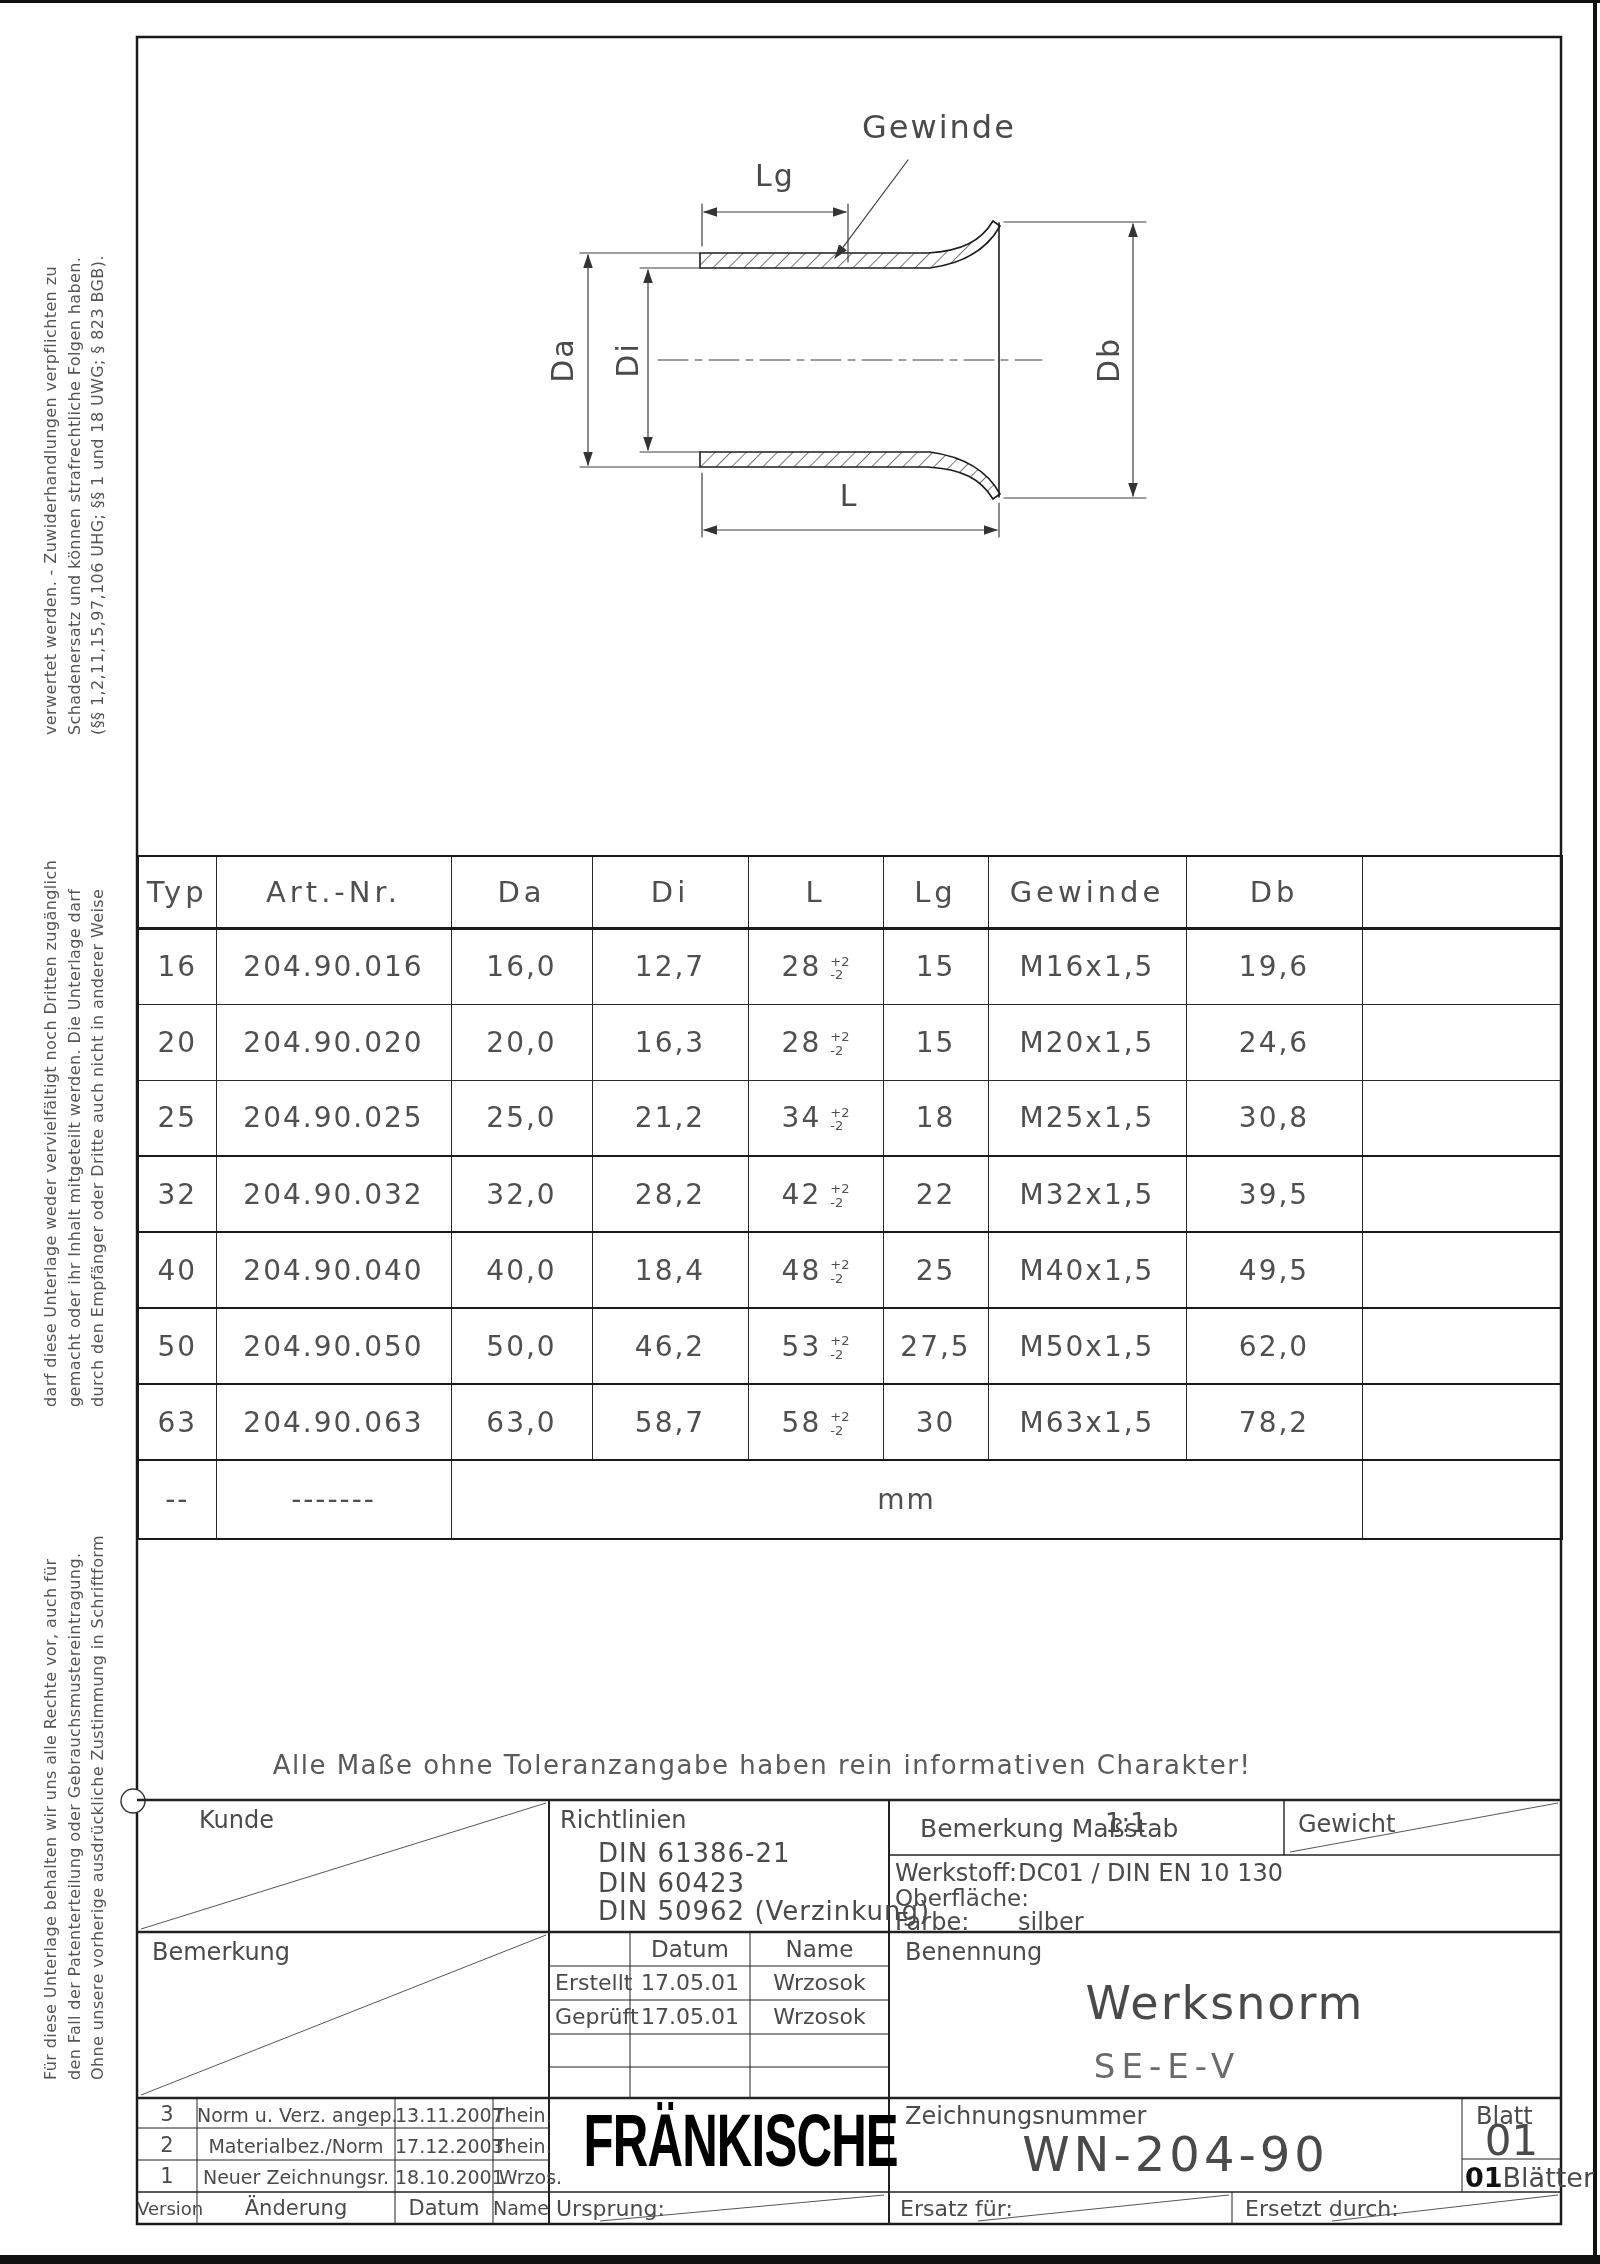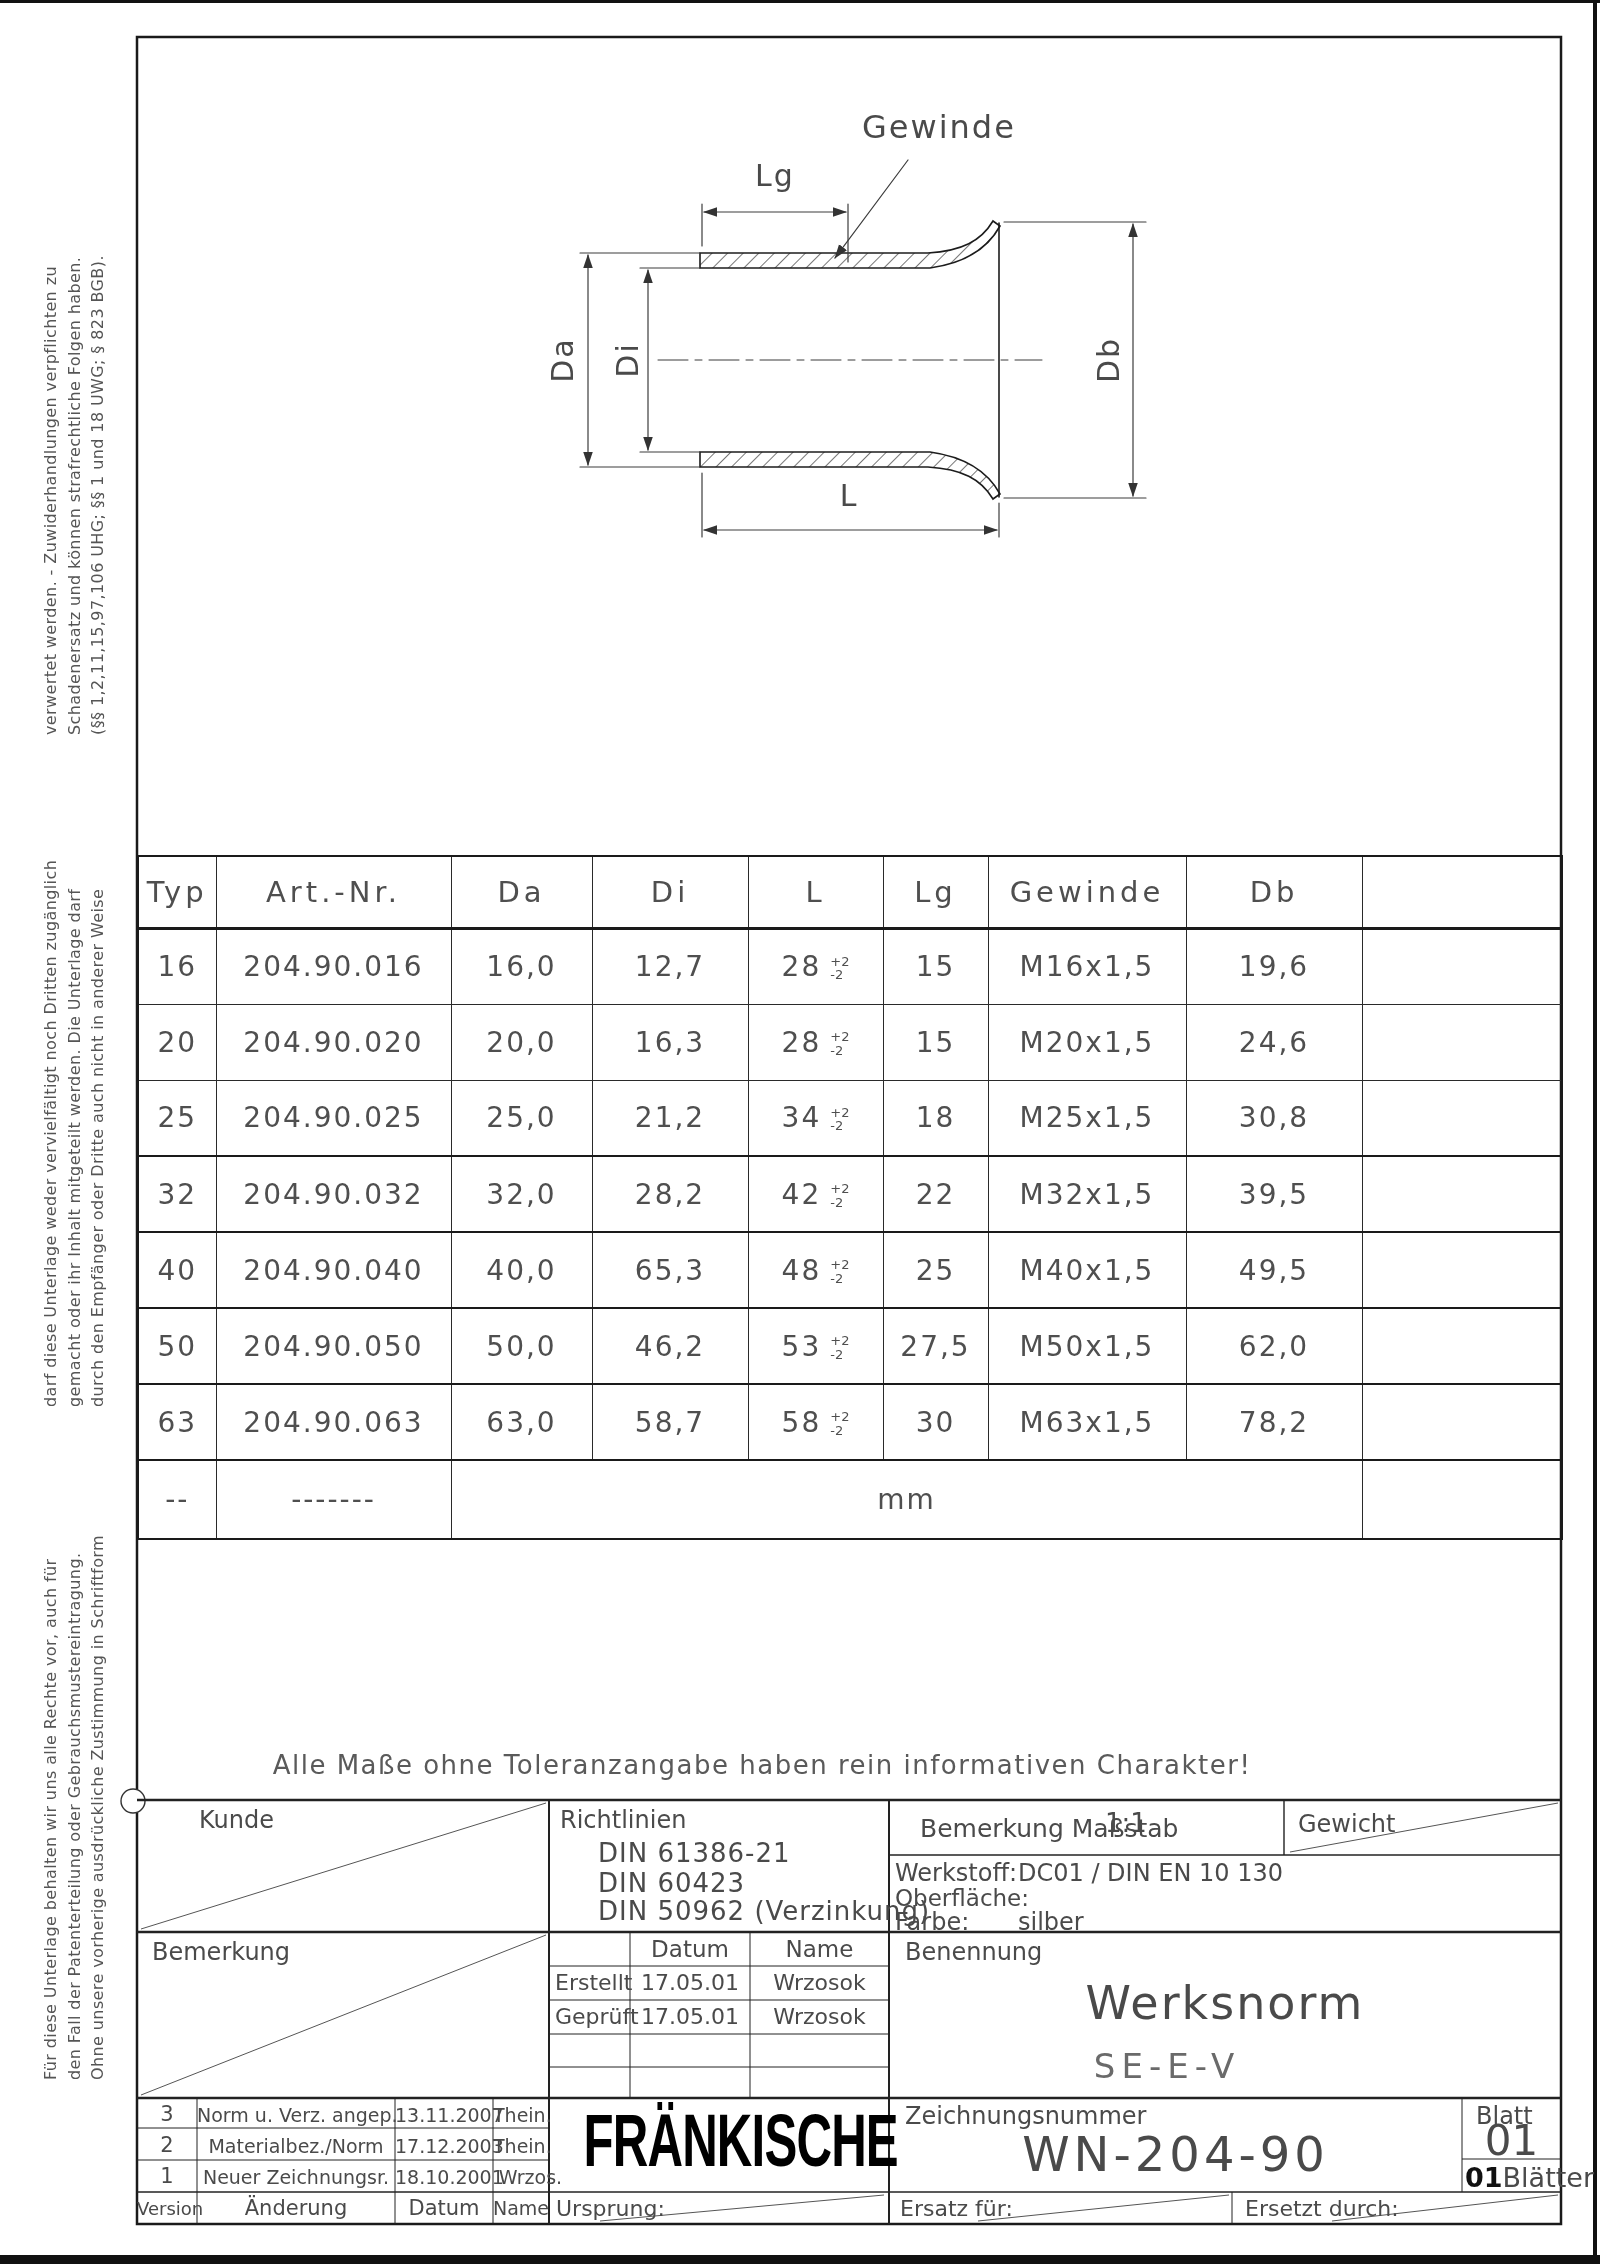--- a/index.html
+++ b/index.html
@@ -242,21 +242,21 @@
             </span></td>
         <td>22</td>
         <td>M32x1,5</td>
         <td>39,5</td>
         <td></td>
       </tr>
       <tr style="height:76px" class="thick">
         <td>40</td>
         <td>204.90.040</td>
         <td>40,0</td>
-        <td>65,3</td>
+        <td>18,4</td>
         <td><span>48</span><span class="tol">
               <span>+2</span>
               <span>-2</span>
             </span></td>
         <td>25</td>
         <td>M40x1,5</td>
         <td>49,5</td>
         <td></td>
       </tr>
       <tr style="height:76px" class="thick">

